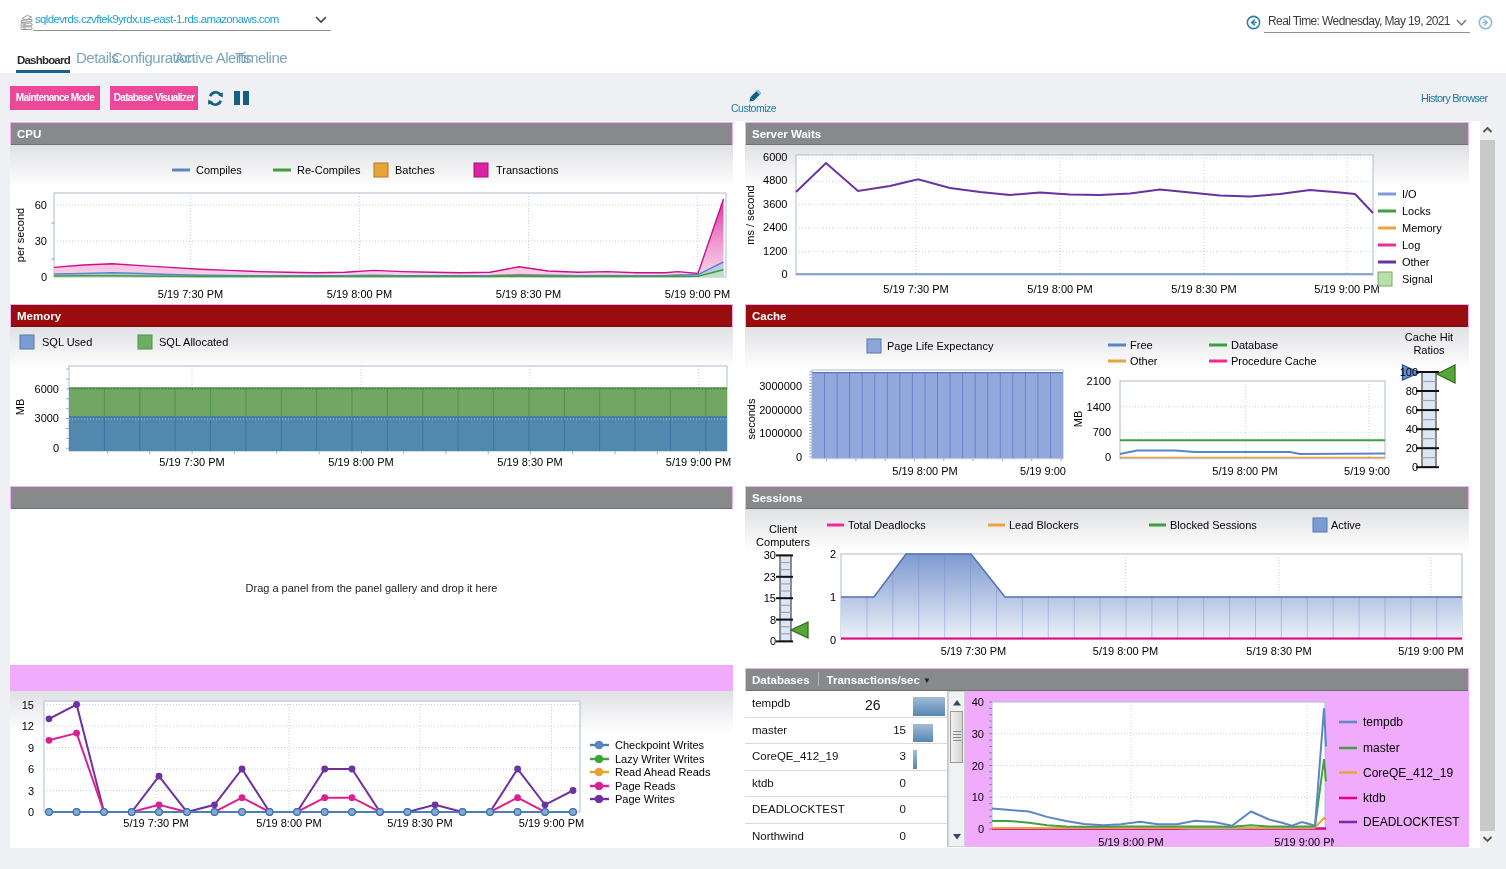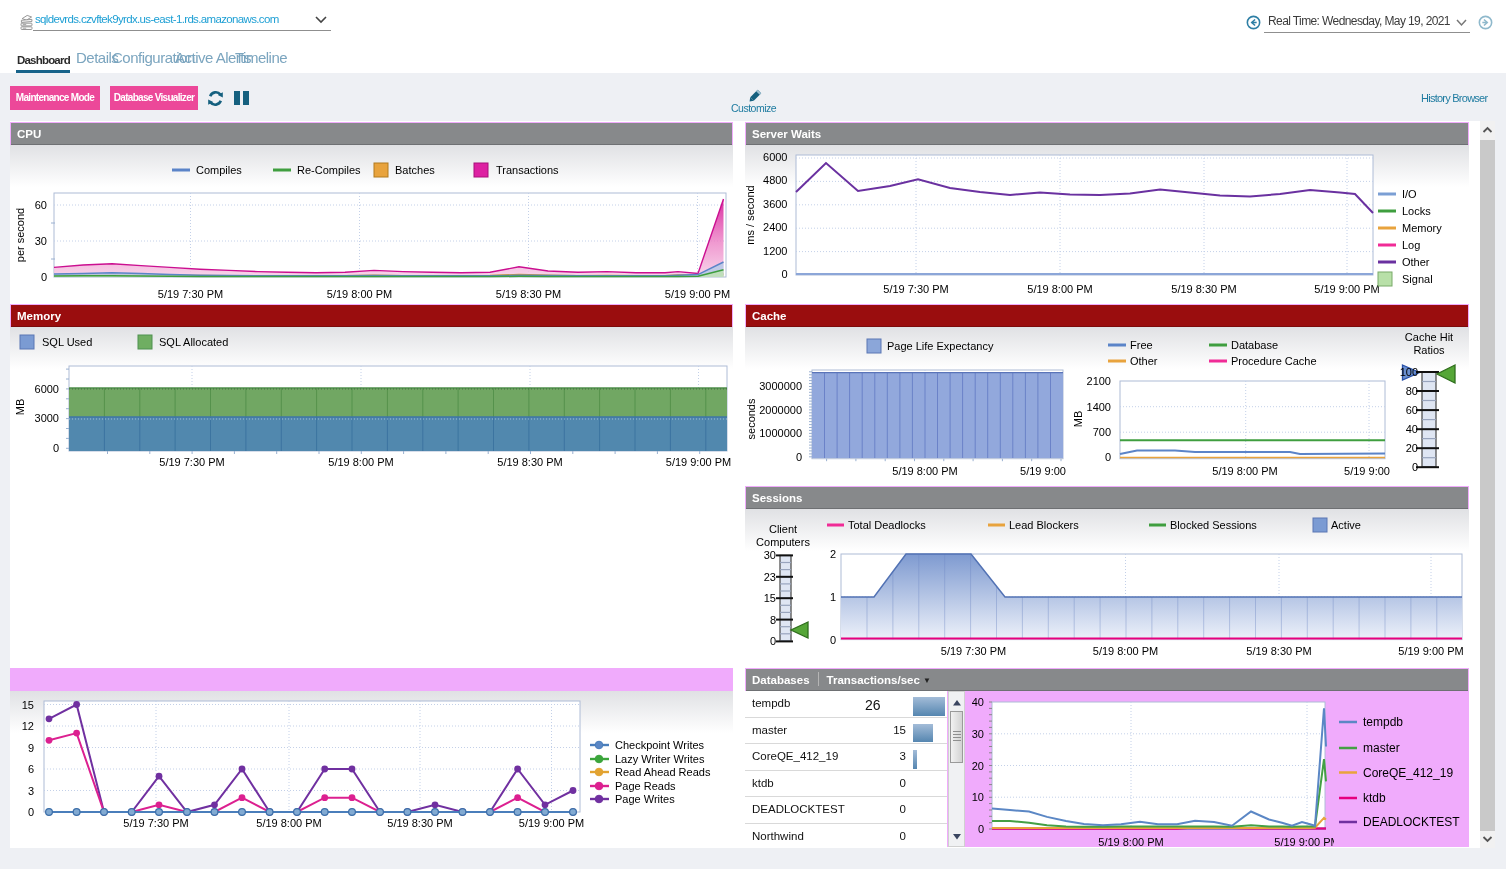--- a/index.html
+++ b/index.html
@@ -386,20 +386,25 @@
         <text x="673.0" y="110.1" font-size="11" fill="#000" text-anchor="end">60</text>
         <line x1="671.0" y1="125.2" x2="694.0" y2="125.2" stroke="#111" stroke-width="2"></line>
         <text x="673.0" y="129.2" font-size="11" fill="#000" text-anchor="end">40</text>
         <line x1="671.0" y1="144.2" x2="694.0" y2="144.2" stroke="#111" stroke-width="2"></line>
         <text x="673.0" y="148.2" font-size="11" fill="#000" text-anchor="end">20</text>
         <line x1="671.0" y1="163.2" x2="694.0" y2="163.2" stroke="#111" stroke-width="2"></line>
         <text x="673.0" y="167.2" font-size="11" fill="#000" text-anchor="end">0</text>
         <polygon points="710,61 692,70 710,79" fill="#55a637" stroke="#2f6e1d" stroke-width="1.3"></polygon>
       </svg>
     </div>
+    <div class="panel" style="left:10px;top:486px;width:723px;height:182px">
+<div class="ph gray"></div>
+<div class="abs" style="left:0;top:23px;width:723px;height:156px;background:#fff"></div>
+<div class="abs" style="left:0;top:96px;width:723px;text-align:center;font-size:11px;color:#222">Drag a panel from the panel gallery and drop it here</div>
+</div>
     <div class="panel" style="left:745px;top:486px;width:724px;height:182px">
       <div class="ph gray">Sessions</div>
       <div class="pbody" style="width:724px;height:159px"></div>
       <svg style="left:0;top:0" width="724" height="182" viewBox="0 0 724 182">
         <text x="38.0" y="47.0" font-size="11" fill="#000" text-anchor="middle">Client</text>
         <text x="38.0" y="60.0" font-size="11" fill="#000" text-anchor="middle">Computers</text>
         <rect x="35" y="69.4" width="11" height="86" fill="#dfe6f3" stroke="#444" stroke-width="1.2"></rect>
         <line x1="35.0" y1="76.5" x2="46.0" y2="76.5" stroke="#98a4bd" stroke-width="1.2"></line>
         <line x1="35.0" y1="83.6" x2="46.0" y2="83.6" stroke="#98a4bd" stroke-width="1.2"></line>
         <line x1="35.0" y1="90.8" x2="46.0" y2="90.8" stroke="#98a4bd" stroke-width="1.2"></line>

